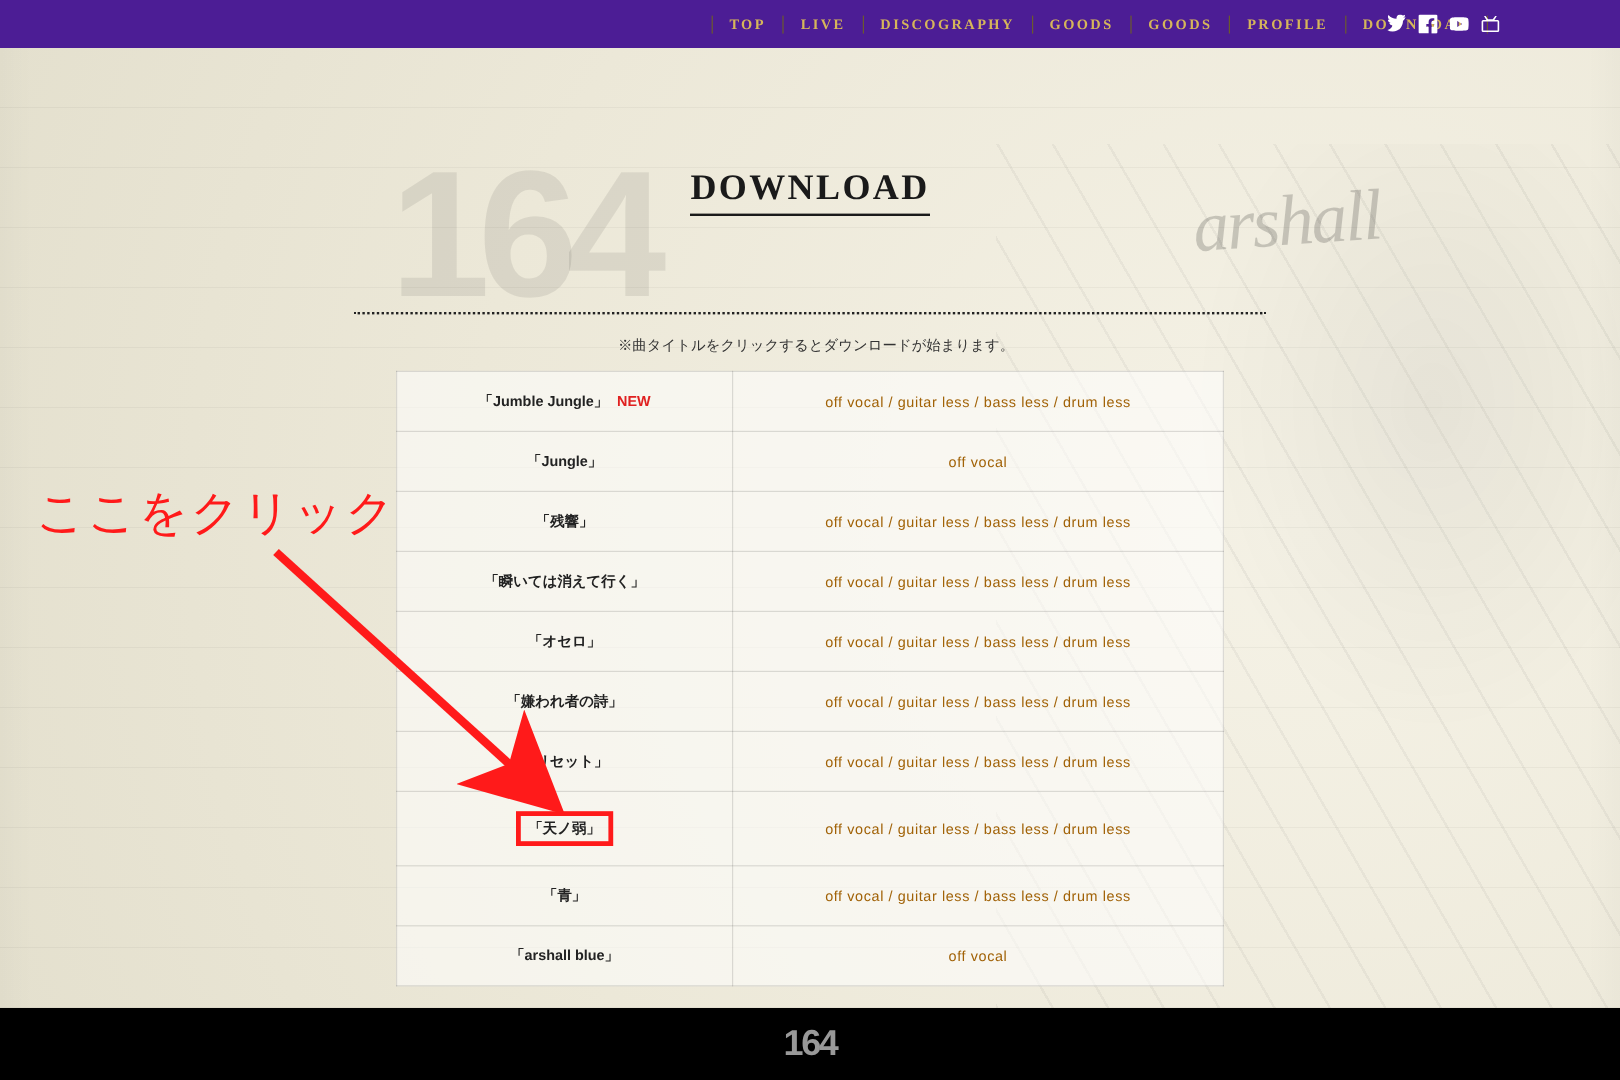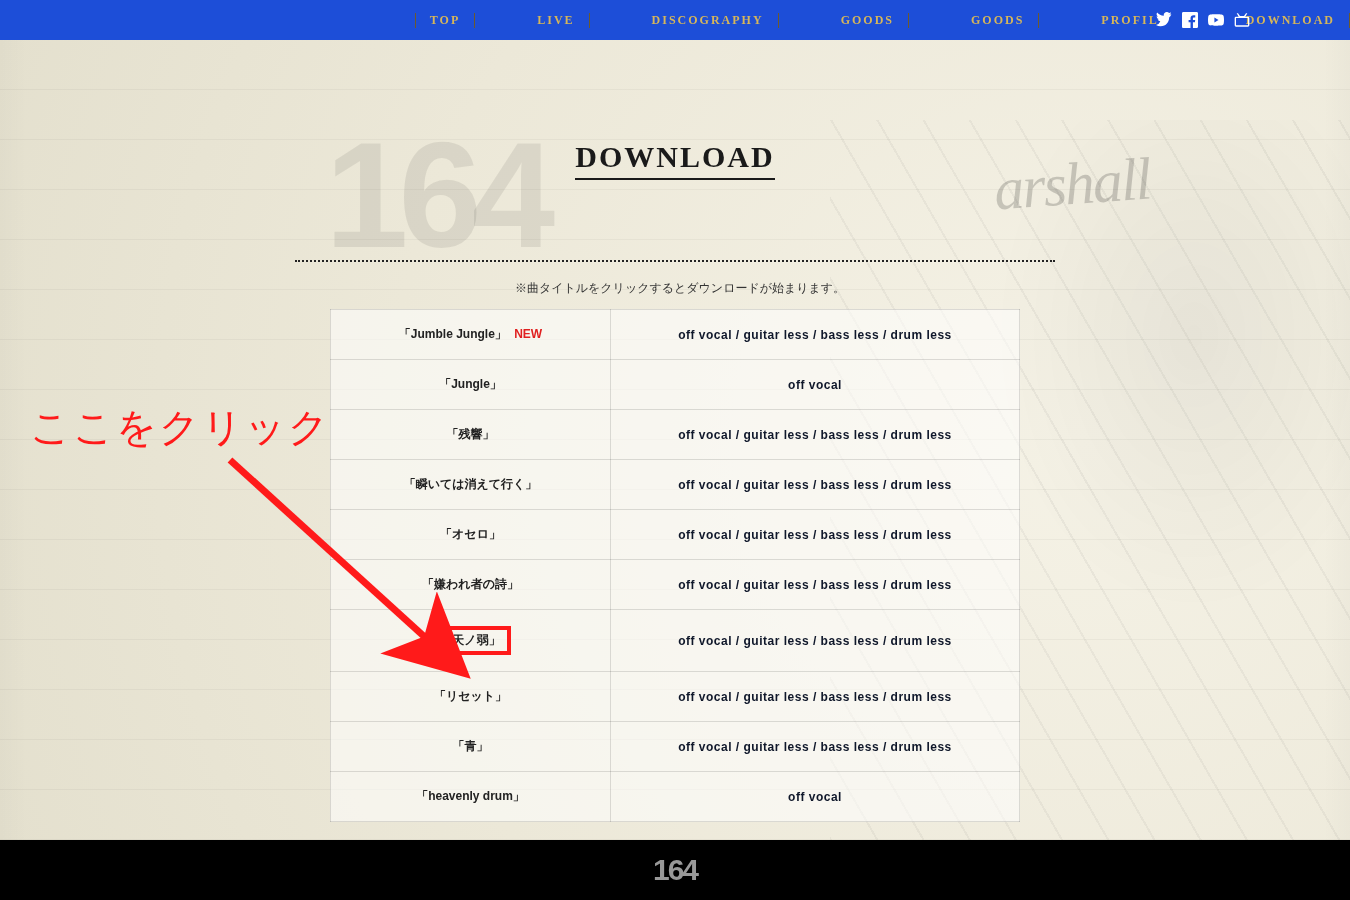--- a/index.html
+++ b/index.html
@@ -45,25 +45,25 @@
     color: rgba(0,0,0,0.18);
     transform: rotate(-4deg);
     letter-spacing: -2px;
     pointer-events: none;
   }
 
   .topnav {
     position: relative;
     z-index: 10;
     height: 40px;
-    background: #1d4ed8;
+    background: #4c1d95;
     display: flex;
     justify-content: flex-end;
     align-items: center;
-    gap: 48px;
+    padding-right: 110px;
   }
   .topnav a {
     color: #d6b65a;
     text-decoration: none;
     font-size: 12px;
     font-weight: bold;
     letter-spacing: 2px;
     padding: 0 14px;
     border-right: 1px solid #6b5a2e;
     font-family: "Georgia", serif;
@@ -141,22 +141,22 @@
     text-align: center;
     vertical-align: middle;
     font-size: 12px;
   }
   .dl-table td.title-cell {
     width: 280px;
     font-weight: bold;
     color: #222;
   }
   .dl-table td.desc-cell {
-    color: #0f172a;
-    font-weight: bold;
+    color: #a16207;
+    font-weight: normal;
     letter-spacing: 0.5px;
   }
   .new-badge {
     color: #e02020;
     font-weight: bold;
     margin-left: 4px;
   }
   .highlight-box {
     border: 4px solid #ff1a1a;
     padding: 2px 6px;
@@ -260,33 +260,33 @@
         </tr>
         <tr>
           <td class="title-cell"><span>「オセロ」</span></td>
           <td class="desc-cell">off vocal / guitar less / bass less / drum less</td>
         </tr>
         <tr>
           <td class="title-cell"><span>「嫌われ者の詩」</span></td>
           <td class="desc-cell">off vocal / guitar less / bass less / drum less</td>
         </tr>
         <tr>
+          <td class="title-cell"><span>「リセット」</span></td>
+          <td class="desc-cell">off vocal / guitar less / bass less / drum less</td>
+        </tr>
+        <tr>
           <td class="title-cell"><span class="highlight-box">「天ノ弱」</span></td>
           <td class="desc-cell">off vocal / guitar less / bass less / drum less</td>
         </tr>
         <tr>
-          <td class="title-cell"><span>「リセット」</span></td>
-          <td class="desc-cell">off vocal / guitar less / bass less / drum less</td>
-        </tr>
-        <tr>
           <td class="title-cell"><span>「青」</span></td>
           <td class="desc-cell">off vocal / guitar less / bass less / drum less</td>
         </tr>
         <tr>
-          <td class="title-cell"><span>「heavenly drum」</span></td>
+          <td class="title-cell"><span>「arshall blue」</span></td>
           <td class="desc-cell">off vocal</td>
         </tr>
       </tbody>
   </table>
 </div>
 
 <div class="annotation">
   <div class="annotation-text">ここをクリック</div>
   <svg class="arrow-svg" viewBox="0 0 260 230">
     <defs>

